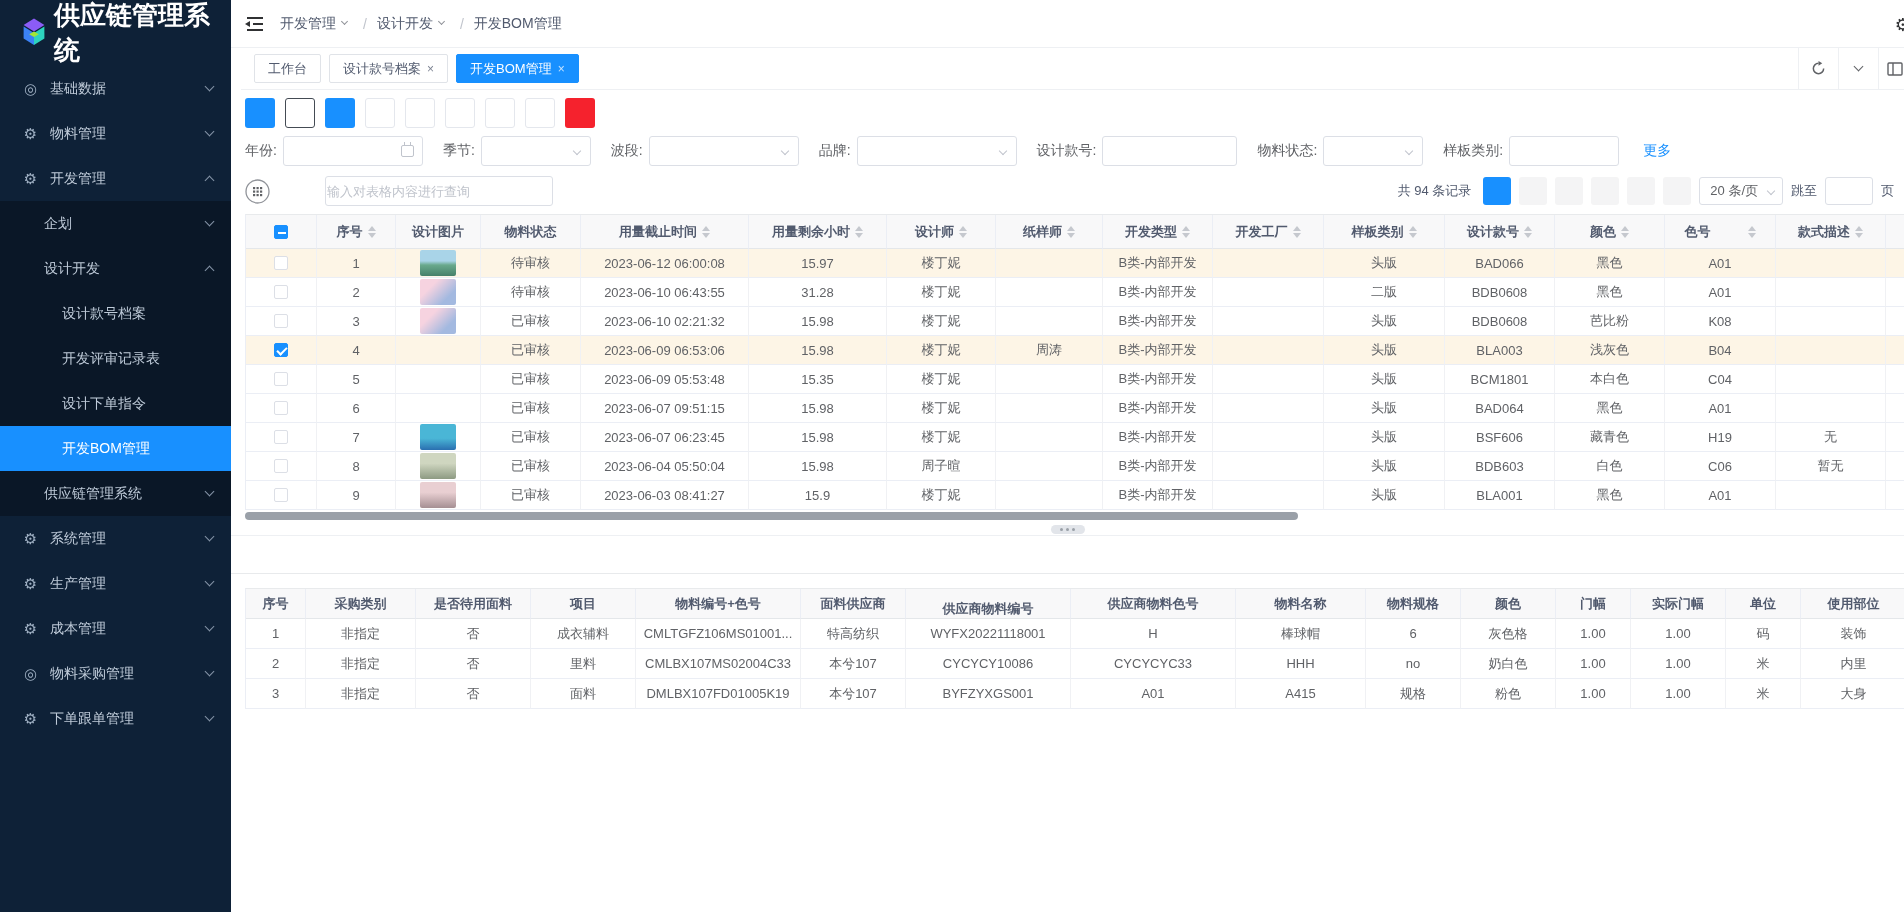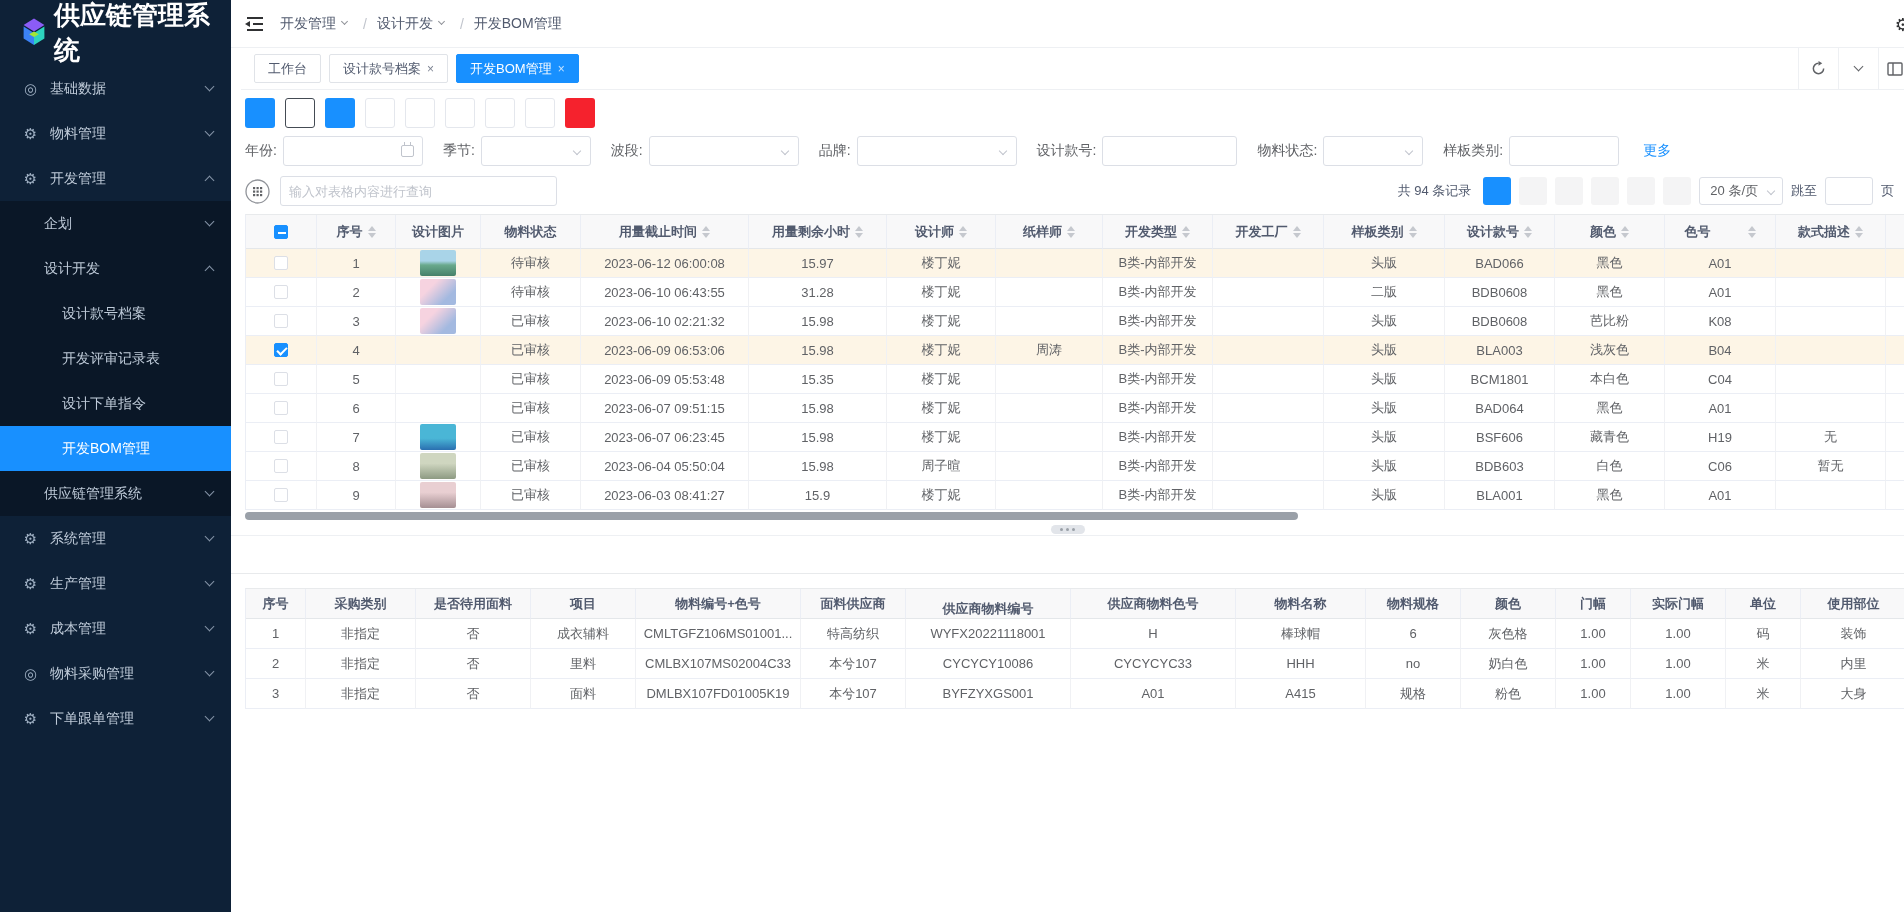--- a/index.html
+++ b/index.html
@@ -56,21 +56,21 @@
   .f-label{margin-right:6px;white-space:nowrap;}
   .fld{height:30px;border:1px solid #dcdfe6;border-radius:3px;background:#fff;position:relative;flex:none;}
   .w140{width:140px;}.w110{width:110px;}.w150{width:150px;}.w160{width:160px;}.w135{width:135px;}.w105{width:100px;}
   .fld .sel-chev{position:absolute;right:10px;top:11px;width:6px;height:6px;border-right:1.3px solid #c0c4cc;border-bottom:1.3px solid #c0c4cc;transform:rotate(45deg);}
   .fld .cal{position:absolute;right:8px;top:8px;width:13px;height:12px;border:1.3px solid #c0c4cc;border-radius:2px;}
   .fld .cal::before{content:"";position:absolute;left:2px;top:-4px;width:1.5px;height:3px;background:#c0c4cc;box-shadow:6px 0 0 #c0c4cc;}
   .more-link{color:#1890ff;font-size:14px;margin-left:4px;cursor:pointer;}
   
   .gridbar{display:flex;align-items:center;padding:2px 10px 8px 14px;gap:10px;flex:none;font-size:13px;color:#515a6e;}
   .grid-ic{flex:none;display:flex;}
-  .tbl-search input{width:277px;height:30px;border:1px solid #dcdfe6;border-radius:3px;padding:0 8px;font-size:13px;outline:none;font-family:inherit;}
+  .tbl-search input{width:228px;height:30px;border:1px solid #dcdfe6;border-radius:3px;padding:0 1px;font-size:13px;outline:none;font-family:inherit;margin-left:45px;}
   .tbl-search input::placeholder{color:#c0c4cc;}
   .gb-right{margin-left:auto;display:flex;align-items:center;gap:8px;}
   .total{margin-right:4px;color:#515a6e;}
   .page{min-width:28px;height:28px;padding:0 6px;border-radius:3px;background:#f4f4f5;color:#606266;display:inline-flex;align-items:center;justify-content:center;font-size:13px;cursor:pointer;}
   .page.active{background:#1890ff;color:#fff;}
   .size-sel{height:28px;border:1px solid #dcdfe6;border-radius:3px;padding:0 24px 0 10px;display:inline-flex;align-items:center;color:#606266;position:relative;cursor:pointer;}
   .size-sel .sel-chev{position:absolute;right:8px;top:10px;width:6px;height:6px;border-right:1.3px solid #c0c4cc;border-bottom:1.3px solid #c0c4cc;transform:rotate(45deg);}
   .jump-input{width:48px;height:28px;border:1px solid #dcdfe6;border-radius:3px;outline:none;font-family:inherit;padding:0 6px;}
   
   .t-wrap{margin-left:14px;flex:none;border-top:1px solid #e8eaec;border-left:1px solid #ebeef5;overflow:hidden;}

